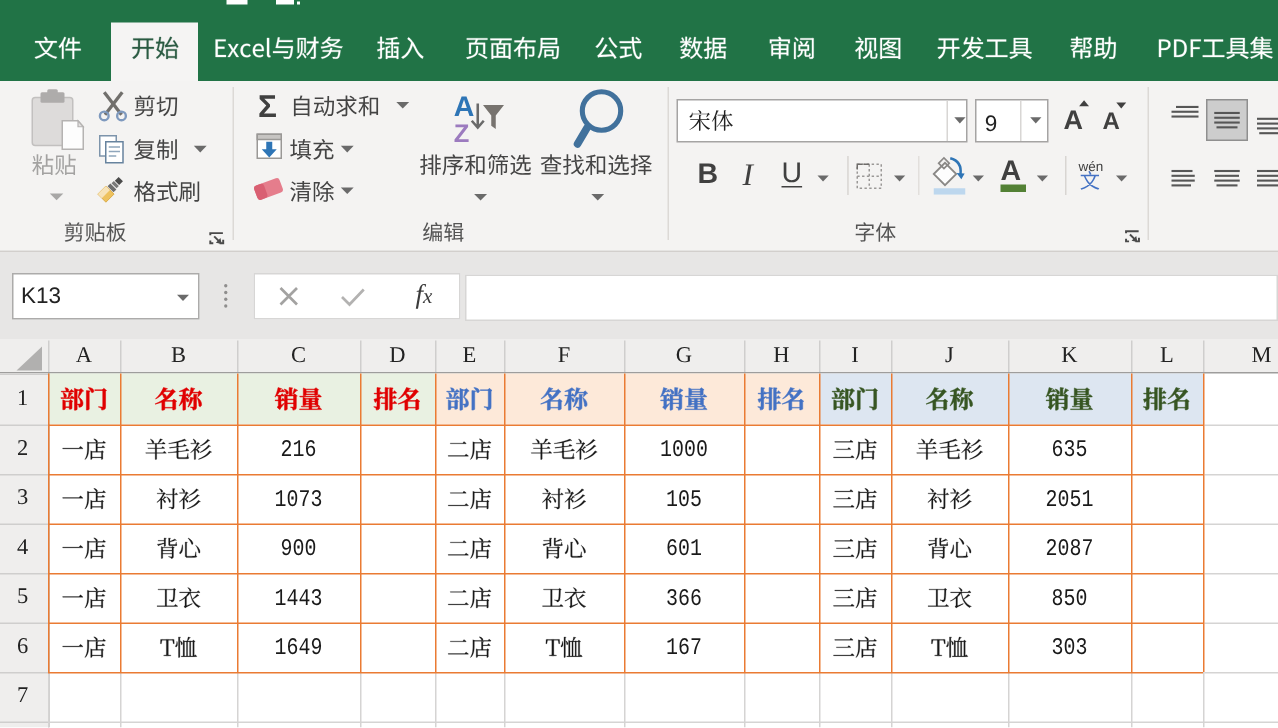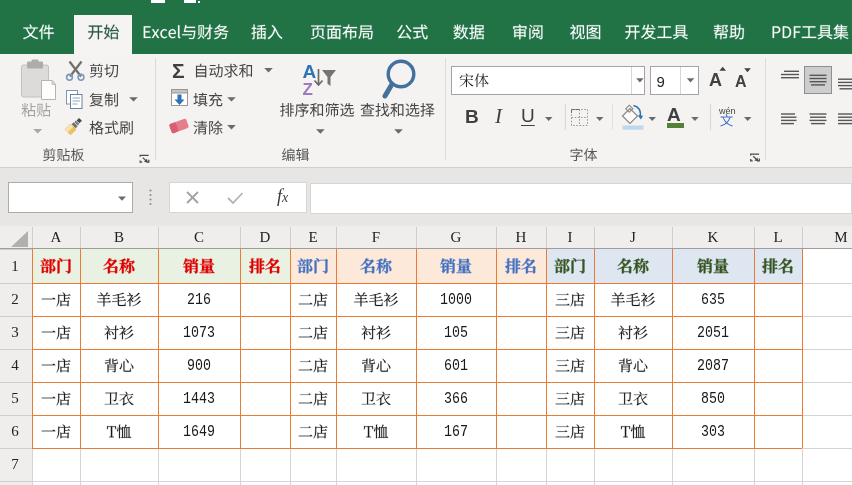--- a/index.html
+++ b/index.html
@@ -12,20 +12,21 @@
     <div style="position:absolute;left:184px;top:0;width:12px;height:3px;background:#fff"></div>
     <div style="position:absolute;left:197.5px;top:0.5px;width:2.5px;height:2.5px;background:#fff"></div>
     <div style="position:absolute;left:74px;top:15px;width:58px;height:39px;background:#f5f4f3"></div>
     <div style="position:absolute;left:0;top:54px;width:852px;height:113px;background:#f4f3f2"></div>
     <div style="position:absolute;left:0;top:167px;width:852px;height:1px;background:#d2cfcc"></div>
     <div style="position:absolute;left:155px;top:58px;width:1px;height:102px;background:#dcd9d6"></div>
     <div style="position:absolute;left:445px;top:58px;width:1px;height:102px;background:#dcd9d6"></div>
     <div style="position:absolute;left:765px;top:58px;width:1px;height:102px;background:#dcd9d6"></div>
     <div style="position:absolute;left:0;top:168px;width:852px;height:58px;background:#e7e6e5"></div>
     <div style="position:absolute;left:8px;top:182px;width:125px;height:31px;background:#fff;border:1px solid #acabaa;box-sizing:border-box"></div>
+    <div style="position:absolute;left:14px;top:182px;width:60px;height:31px;line-height:31px;font-family:'Liberation Sans',sans-serif;font-size:15px;color:#222">K13</div>
     <div style="position:absolute;left:169px;top:182px;width:138px;height:31px;background:#fff;border:1px solid #d7d6d5;box-sizing:border-box"></div>
     <div style="position:absolute;left:310px;top:183px;width:542px;height:31px;background:#fff;border:1px solid #d7d6d5;box-sizing:border-box"></div>
     <div style="position:absolute;left:0;top:226px;width:852px;height:22px;background:#efeeed"></div>
     <div style="position:absolute;left:0;top:248px;width:852px;height:1px;background:#9e9d9c"></div>
     <div style="position:absolute;left:0;top:249px;width:32px;height:236px;background:#efeeed"></div>
     <div style="position:absolute;left:32px;top:249px;width:1px;height:236px;background:#9e9d9c"></div>
     <div style="position:absolute;left:32px;top:227px;width:1px;height:21px;background:#cfcecd"></div>
     <div style="position:absolute;left:80px;top:227px;width:1px;height:21px;background:#cfcecd"></div>
     <div style="position:absolute;left:158px;top:227px;width:1px;height:21px;background:#cfcecd"></div>
     <div style="position:absolute;left:240px;top:227px;width:1px;height:21px;background:#cfcecd"></div>

